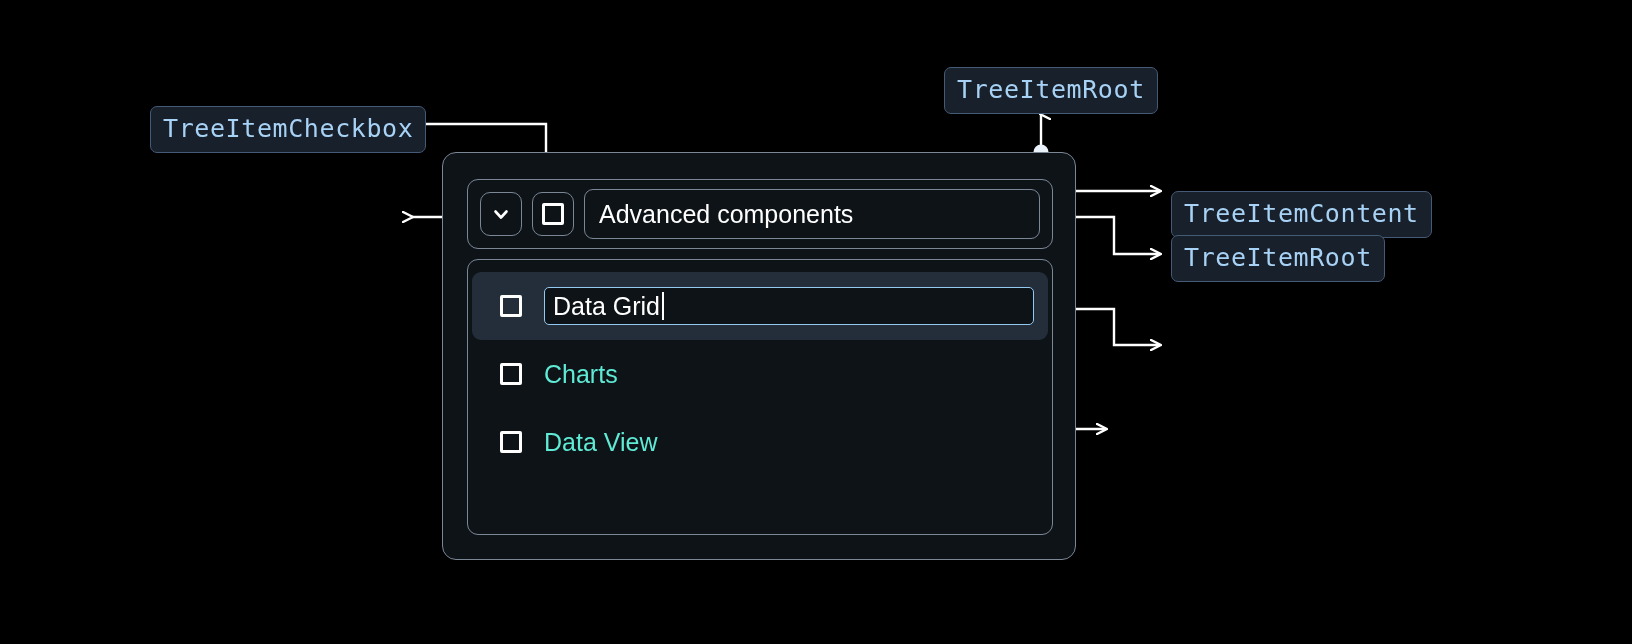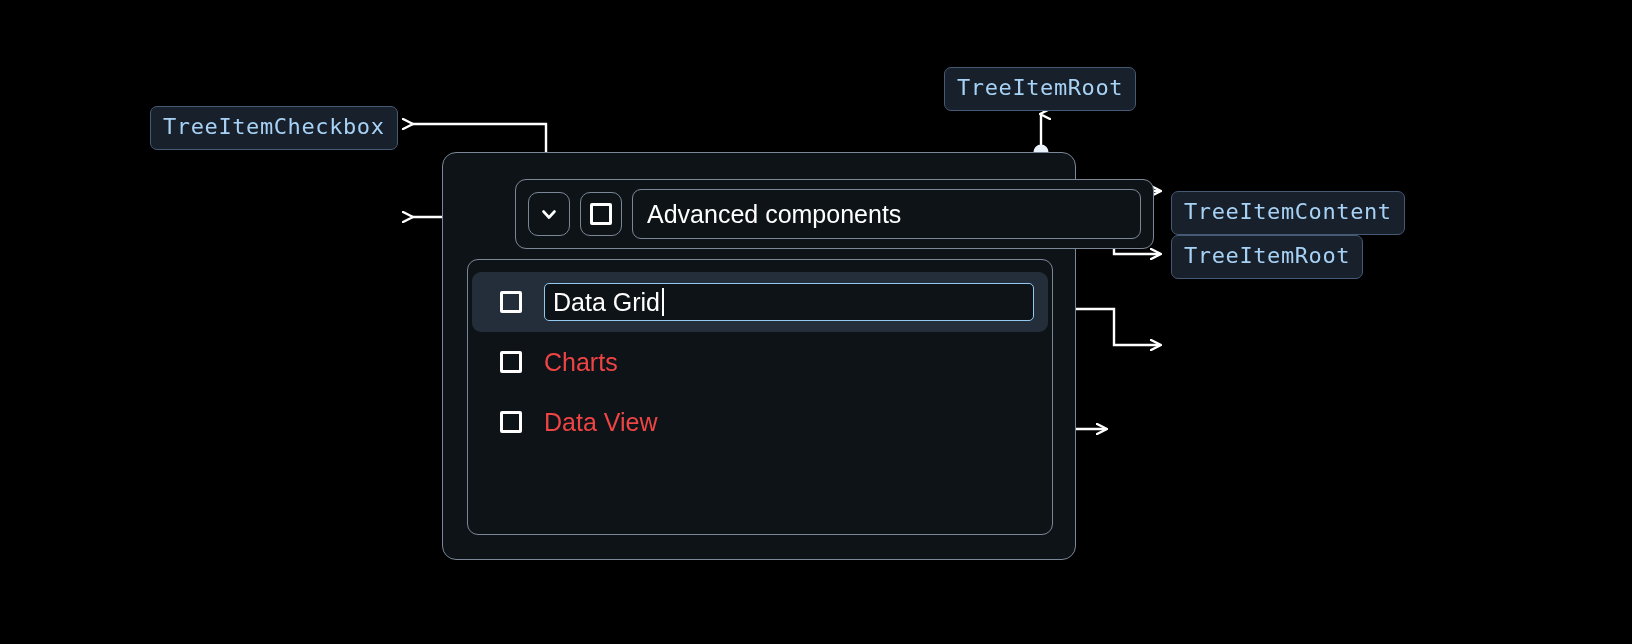--- a/index.html
+++ b/index.html
@@ -18,21 +18,21 @@
   }
 
   
   .chip {
     position: absolute;
     background: #17202b;
     border: 1px solid #455a75;
     border-radius: 7px;
     color: #a8d2f5;
     font-family: "DejaVu Sans Mono", "Liberation Mono", monospace;
-    font-size: 22px;
+    font-size: 25px;
     letter-spacing: 0.6px;
     line-height: 1;
     padding: 9px 12px 11px 12px;
     white-space: nowrap;
   }
 
   
   #wires {
     position: absolute;
     left: 0; top: 0;
@@ -48,30 +48,29 @@
     width: 634px;
     height: 408px;
     background: #0e1318;
     border: 1px solid #7b8796;
     border-radius: 14px;
   }
   .tree-content {
     position: absolute;
     left: 24px;
     top: 26px;
-    width: 639px;
+    width: 586px;
     height: 70px;
     background: #0e1318;
     border: 1px solid #7b8796;
     border-radius: 11px;
     display: flex;
     align-items: center;
     padding: 8px 12px;
     gap: 10px;
-    margin-left: 48px;
   }
   .icon-container {
     width: 42px;
     height: 44px;
     border: 1px solid #7b8796;
     border-radius: 10px;
     display: flex;
     align-items: center;
     justify-content: center;
     flex: 0 0 auto;
@@ -111,42 +110,42 @@
     top: 106px;
     width: 586px;
     height: 276px;
     background: #0e1318;
     border: 1px solid #7b8796;
     border-radius: 11px;
     padding-top: 12px;
   }
   .child-row {
     position: relative;
-    height: 60px;
+    height: 68px;
     display: flex;
     align-items: center;
     padding-left: 32px;
     gap: 22px;
   }
   .child-row.selected {
     background: #232e3a;
     border-radius: 9px;
     margin-left: 4px;
     margin-right: 4px;
     padding-left: 28px;
   }
   .child-chk {
     width: 22px;
     height: 22px;
     border: 3px solid #ffffff;
     border-radius: 2px;
     flex: 0 0 auto;
   }
   .child-label {
-    color: #ef4444;
+    color: #5eead4;
     font-size: 25px;
   }
   .label-input {
     flex: 1 1 auto;
     margin-right: 14px;
     height: 38px;
     background: #0e1318;
     border: 1px solid #93c9f0;
     border-radius: 5px;
     display: flex;

